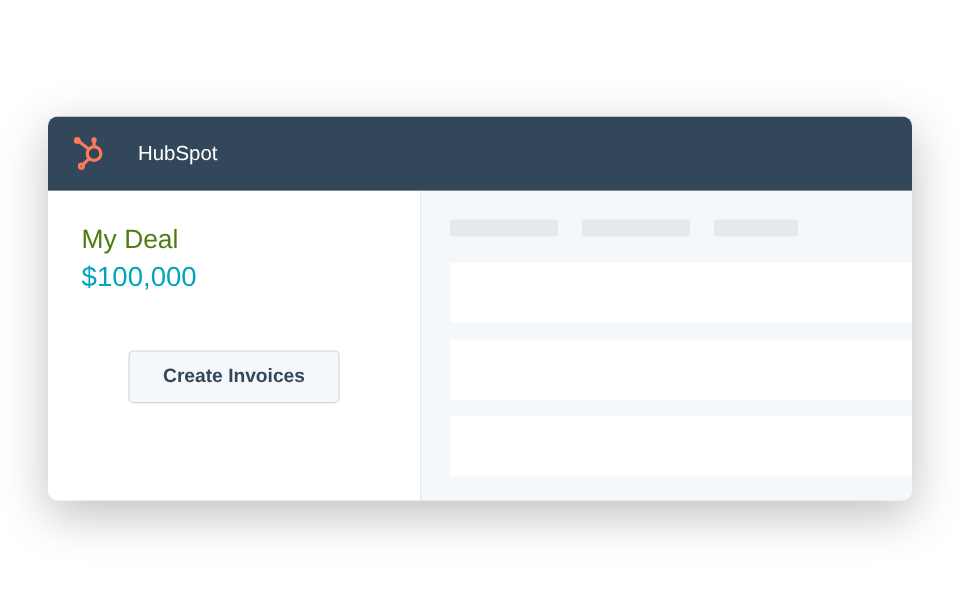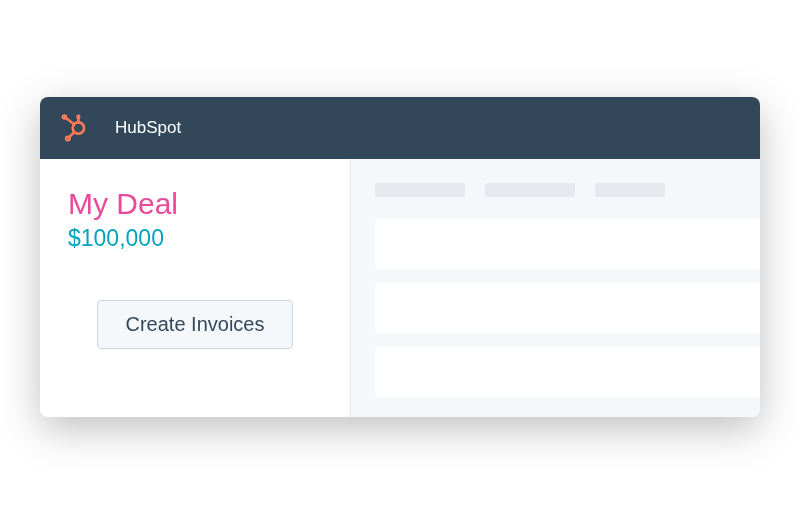--- a/index.html
+++ b/index.html
@@ -56,41 +56,41 @@
     .content {
       display: flex;
       height: calc(100% - 62px);
     }
     .left-panel {
       width: 310px;
       padding: 28px 28px 0 28px;
       background: #ffffff;
     }
     .deal-title {
-      font-size: 30px;
+      font-size: 22px;
       font-weight: 400;
-      color: #ec4899;
+      color: #4d7c0f;
       margin-bottom: 4px;
     }
     .deal-amount {
       font-size: 23px;
       color: #00a4bd;
       font-weight: 400;
       margin-bottom: 48px;
     }
     .create-btn {
       display: block;
       margin: 0 auto;
       padding: 12px 28px;
       background: #f5f8fa;
       border: 1px solid #cbd6e2;
       border-radius: 4px;
       color: #33475b;
-      font-size: 20px;
-      font-weight: 400;
+      font-size: 16px;
+      font-weight: 700;
       cursor: pointer;
       text-align: right;
     }
     .right-panel {
       flex: 1;
       background: #f5f8fa;
       padding: 24px 0 0 24px;
       border-left: 1px solid #e5eaef;
     }
     .tabs {

